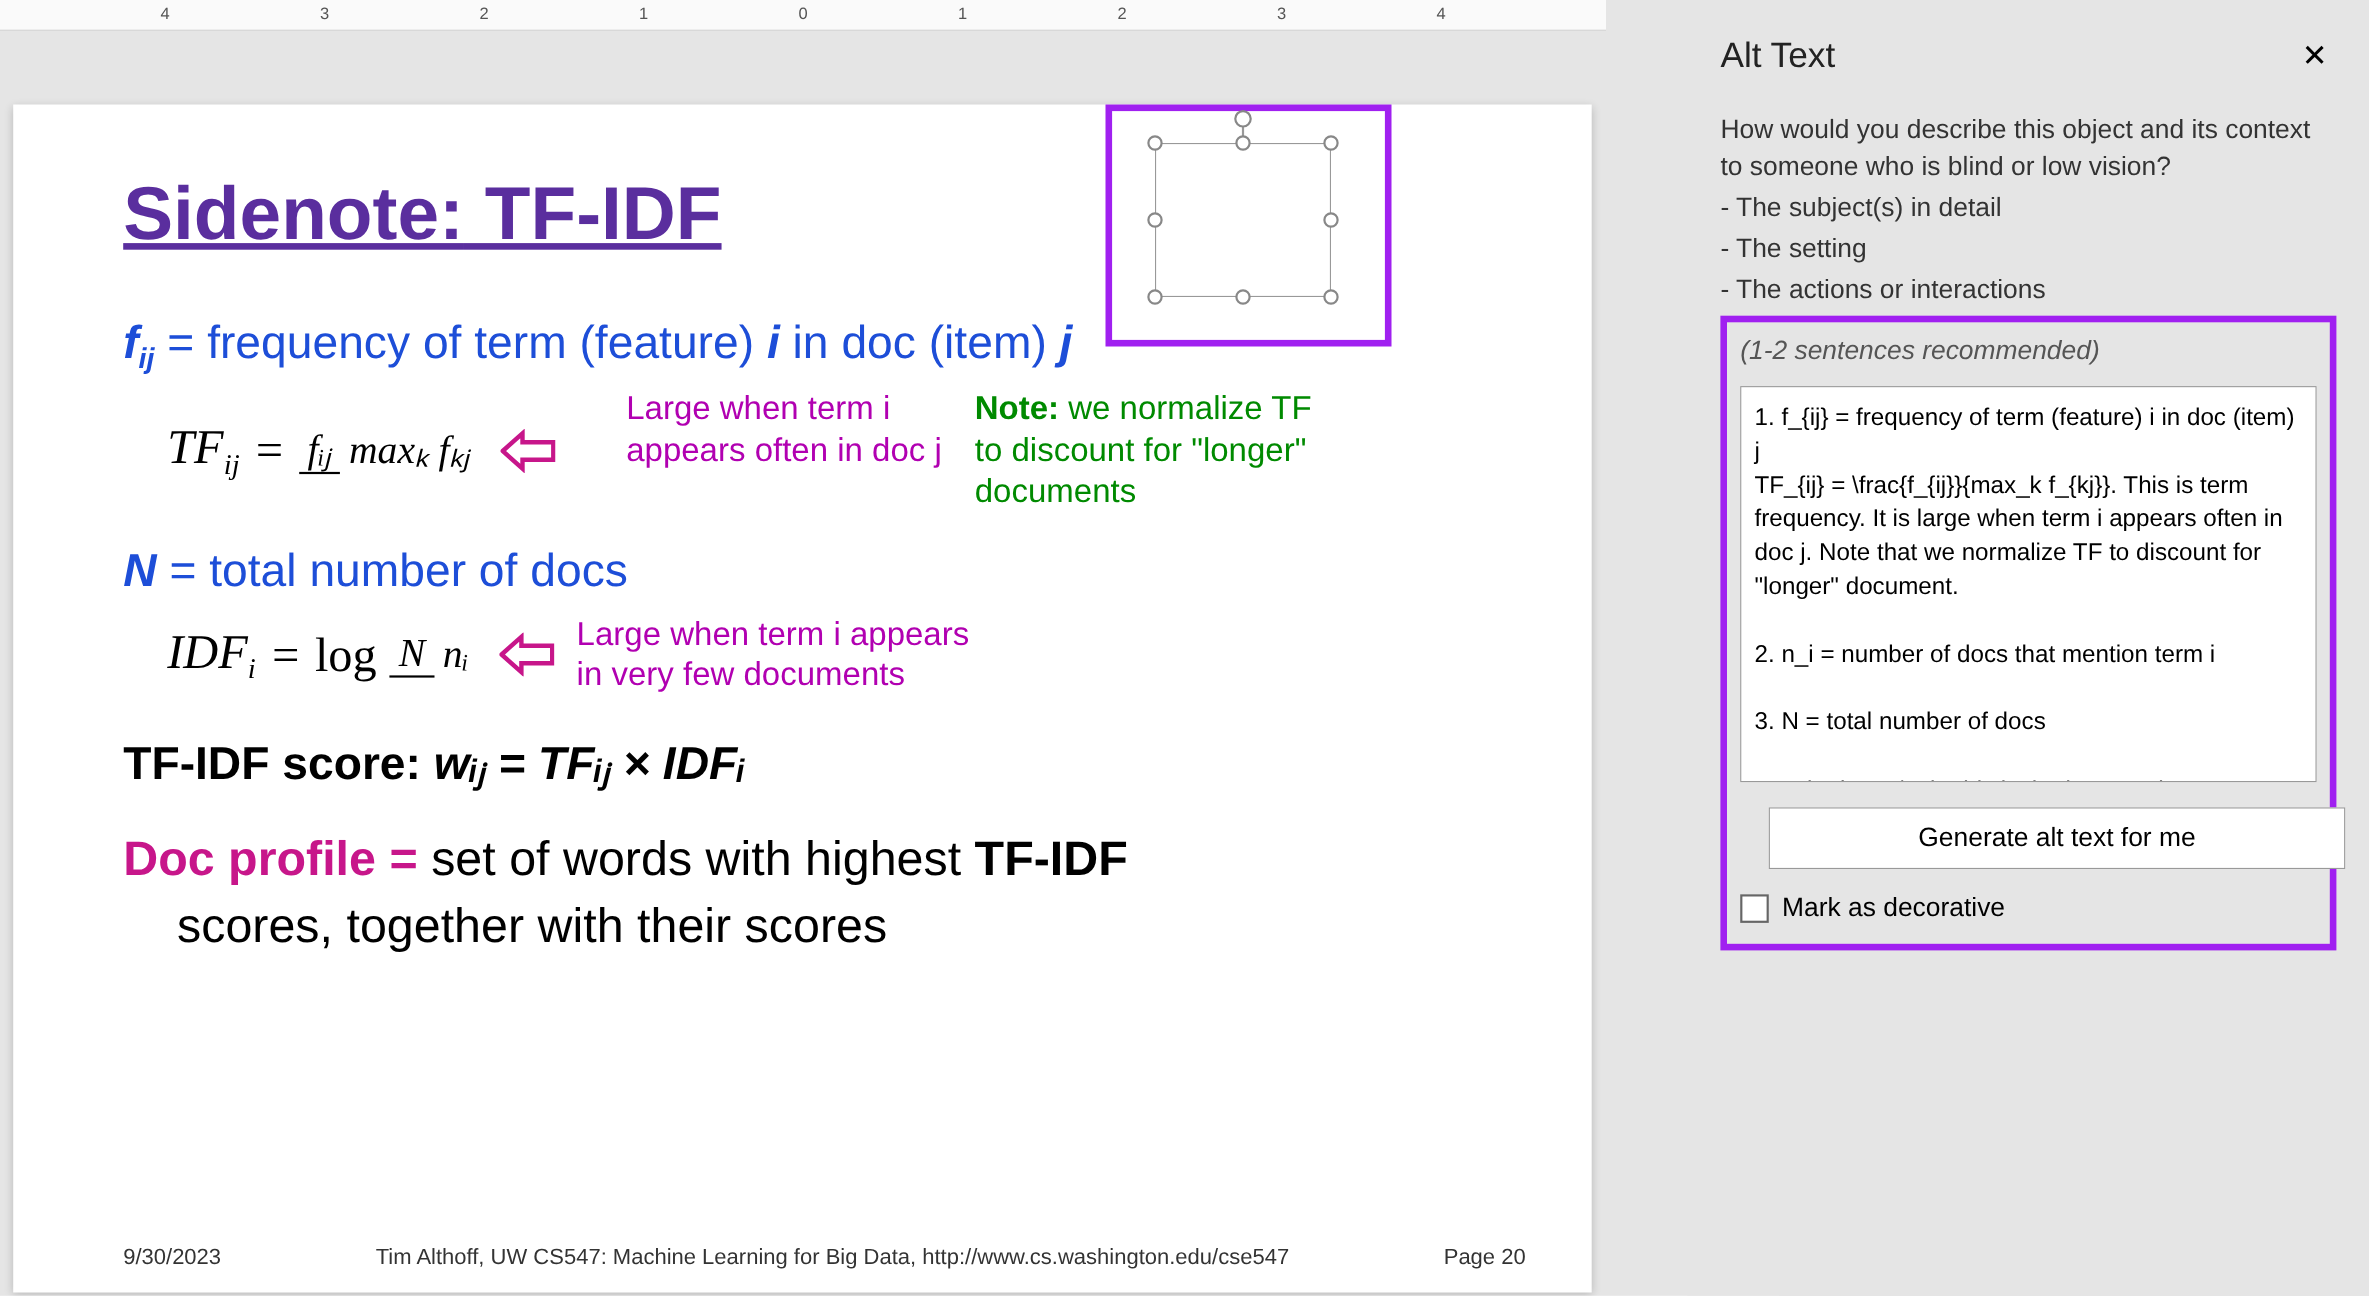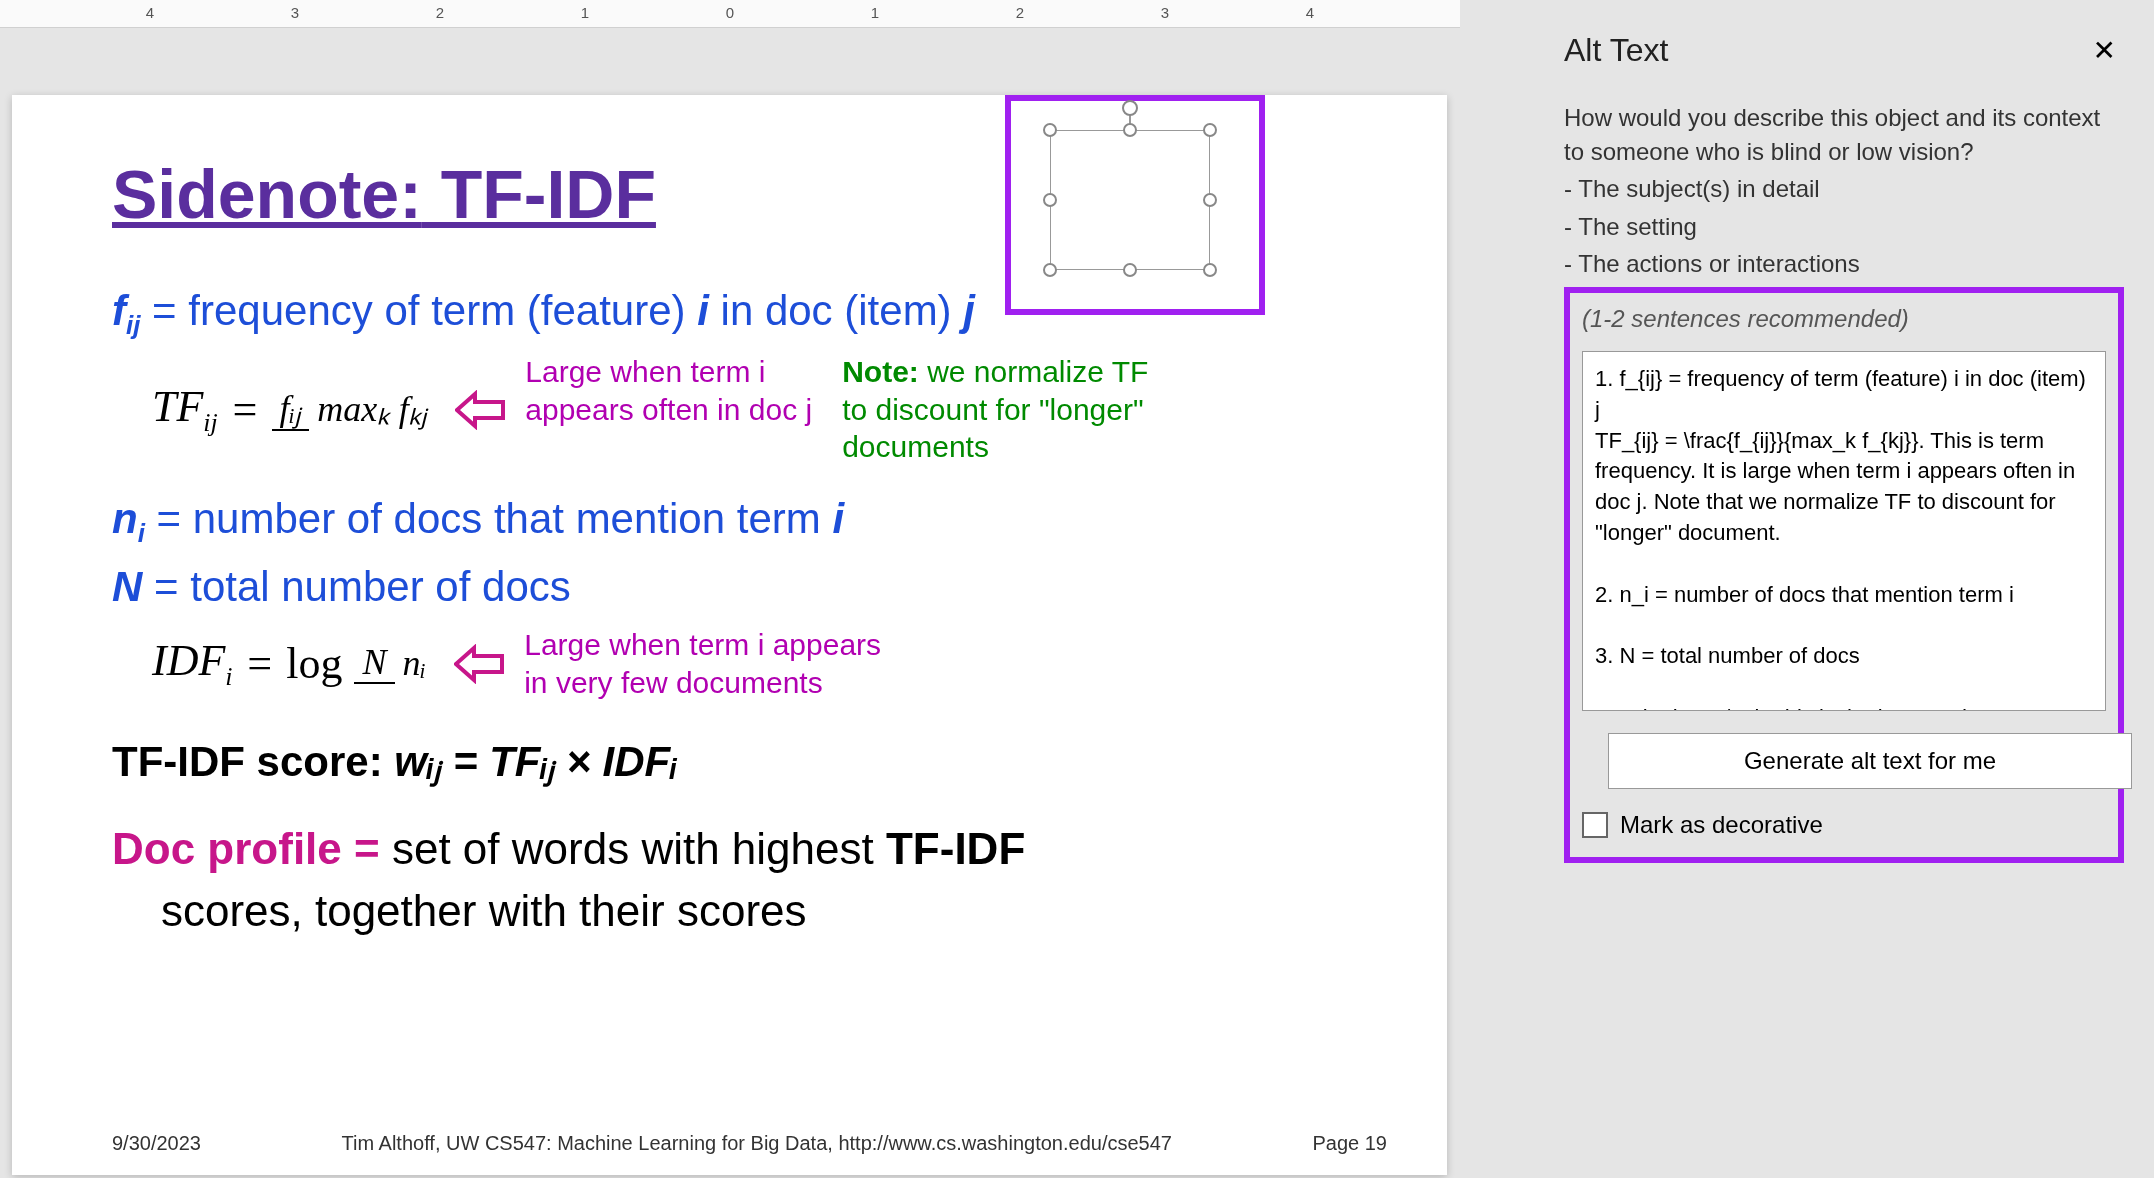--- a/index.html
+++ b/index.html
@@ -208,21 +208,21 @@
     align-items:center;
     gap: 12px;
     margin-top: 22px;
     font-size: 24px;
   }
   .checkbox {
     width: 26px; height:26px;
     border: 2px solid #666;
     background:#fff;
   }
-  .annot-row { display:flex; gap:30px; align-items:flex-start; }
+  .annot-row { display:flex; gap:30px; align-items:flex-start;margin-left:44px; }
   .serif { font-family:"Times New Roman", serif; }
 </style>
 </head>
 <body>
 
 <div class="ruler">
   <div class="ruler-inner">
 
     <span class="tick-label" style="left:150px">4</span>
     <span class="tick-label" style="left:295px">3</span>
@@ -264,23 +264,20 @@
         <div><span>Large when term i</span></div>
         <div><span>appears often in doc j</span></div>
       </div>
       <div class="annot green" style="max-width:320px">
         <span class="bold">Note:</span><span> we normalize TF to discount for "longer" documents</span>
       </div>
     </div>
   </div>
 
   <div class="body-line">
-    <span class="it">n<span class="sub">i</span></span> = number of docs that mention term <span class="it">i</span>
-  </div>
-  <div class="body-line">
     <span class="it" style="font-weight:bold">N</span> = total number of docs
   </div>
 
   <div class="formula-row">
     <div class="formula serif">
       <span><span>IDF</span><span class="sub">i</span></span>
       <span>=</span>
       <span style="font-style:normal">log</span>
       <span class="frac">
         <span class="num">N</span>
@@ -303,21 +300,21 @@
   </div>
 
   <div class="doc-profile">
     <span class="pink">Doc profile = </span><span>set of words with highest </span><span class="bold">TF-IDF</span><br>
     &nbsp;&nbsp;&nbsp;<span> scores, together with their scores</span>
   </div>
 
   <div class="footer">
     <span>9/30/2023</span>
     <span>Tim Althoff, UW CS547: Machine Learning for Big Data, http://www.cs.washington.edu/cse547</span>
-    <span>Page 19</span>
+    <span>Page 20</span>
   </div>
 </div>
 
 <div class="sel-highlight"></div>
 <div class="sel-box">
   <div class="rot-line"></div>
   <div class="rot-handle"></div>
   <div class="sel-line" style="top:0;left:0;right:0;height:1px"></div>
   <div class="sel-line" style="bottom:0;left:0;right:0;height:1px"></div>
   <div class="sel-line" style="top:0;bottom:0;left:0;width:1px"></div>

